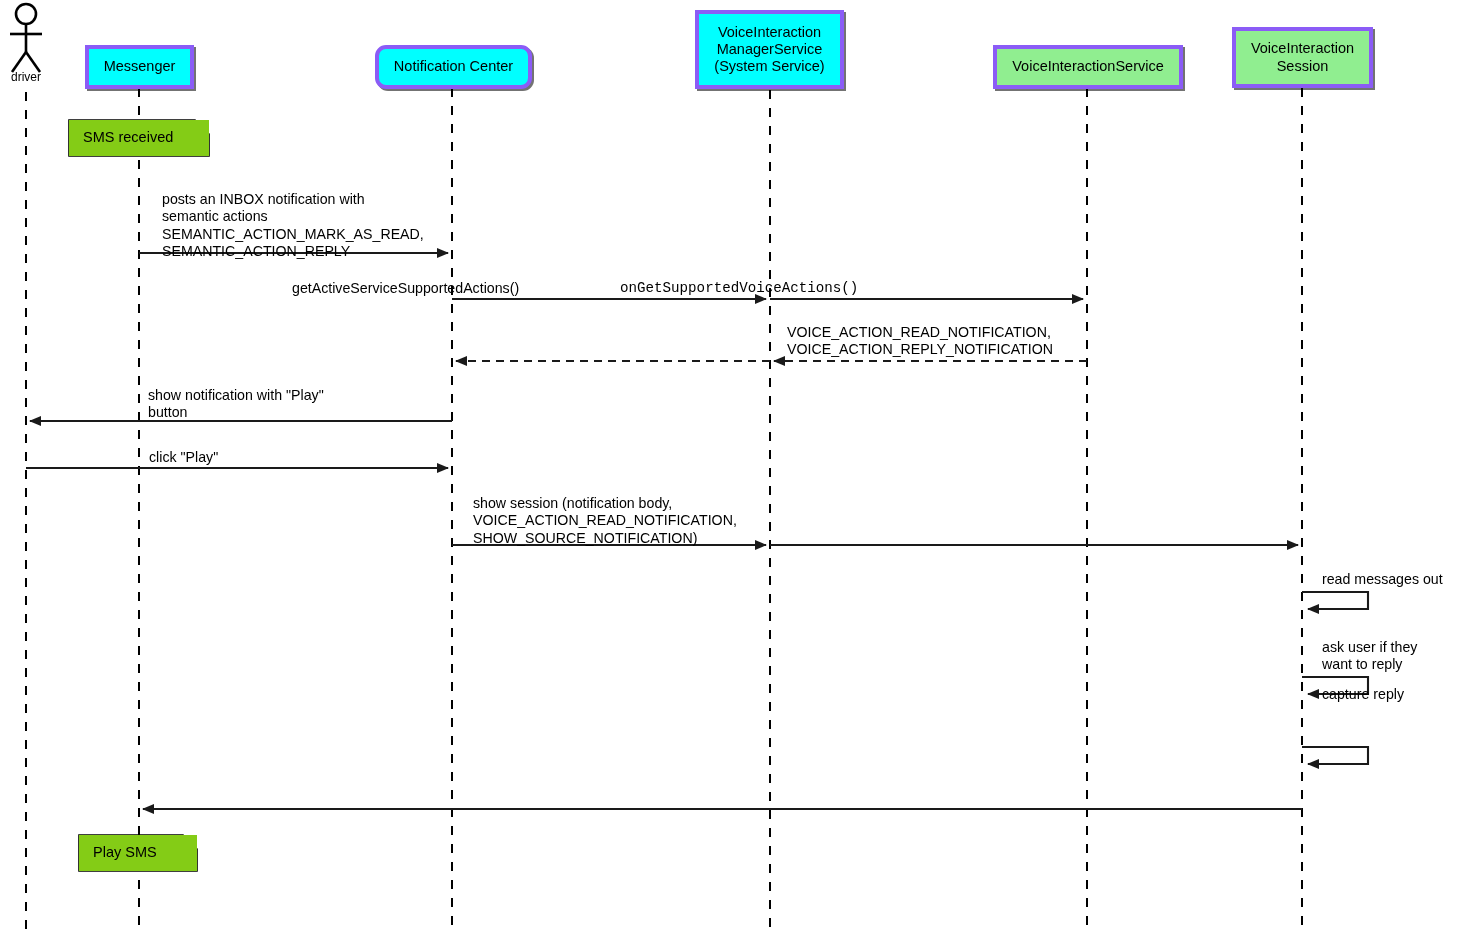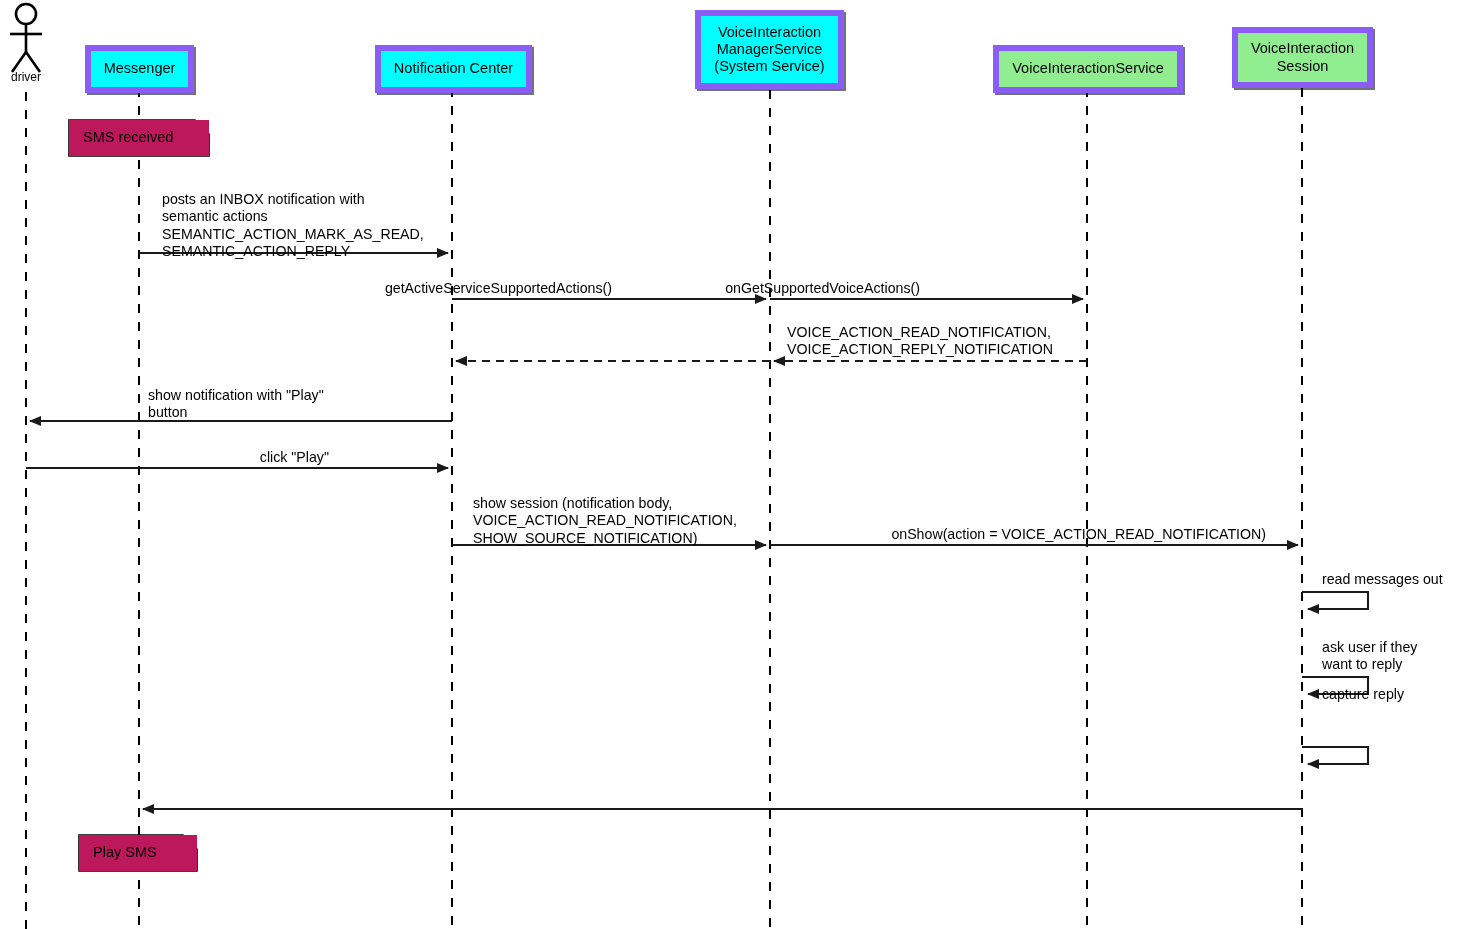--- a/index.html
+++ b/index.html
@@ -22,51 +22,51 @@
   #svg-layer {
     position: absolute;
     left: 0;
     top: 0;
     width: 1457px;
     height: 929px;
   }
   .participant-box {
     position: absolute;
     box-sizing: border-box;
-    border: 6px solid #8b5cf6;
+    border: 4px solid #8b5cf6;
     box-shadow: 2px 2px 0 0 rgba(0,0,0,0.55);
     display: flex;
     align-items: center;
     justify-content: center;
     text-align: center;
     line-height: 1.18;
     font-size: 14.5px;
     color: #000000;
     padding: 18px 4px;
   }
   .note-box {
     position: absolute;
     box-sizing: border-box;
-    background: #be185d;
+    background: #84cc16;
     display: flex;
     align-items: center;
     font-size: 14.5px;
     padding-left: 14px;
     line-height: 1.2;
     color: #000000;
   }
   .msg-label {
     position: absolute;
     font-size: 14.2px;
     line-height: 1.22;
     color: #000000;
     white-space: pre;
   }
   .msg-label.centered {
-    text-align: right;
+    text-align: left;
   }
   .actor-label {
     position: absolute;
     font-size: 12px;
     text-align: center;
     color: #000000;
   }
 </style>
 </head>
 <body>
@@ -129,21 +129,21 @@
       <path d="M1302,747 L1368,747 L1368,764 L1308,764" marker-end="url(#arrow-solid-left)"></path>
     </g>
   </svg>
 
   <div class="actor-label" style="left:0px; top:70px; width:52px;">driver</div>
 
   <div class="participant-box" style="left:85px; top:45px; width:109px; height:43px; background:#00FFFF;">
     <span>Messenger</span>
   </div>
 
-  <div class="participant-box" style="left:375px; top:45px; width:157px; height:43px; background:#00FFFF;">
+  <div class="participant-box" style="left:375px; top:45px; width:157px; height:43px; background:#00FFFF;border-radius:11px;">
     <span>Notification Center</span>
   </div>
 
   <div class="participant-box" style="left:695px; top:10px; width:149px; height:79px; background:#00FFFF; white-space:pre-line;">
     <span style="white-space:pre-line;">VoiceInteraction
 ManagerService
 (System Service)</span>
   </div>
 
   <div class="participant-box" style="left:993px; top:45px; width:190px; height:43px; background:#90EE90;justify-content:center;">
@@ -163,35 +163,34 @@
     <span>Play SMS</span>
   </div>
 
   <div class="msg-label" style="left:162px; top:184px;margin-top:7px;">posts an INBOX notification with
 semantic actions
 SEMANTIC_ACTION_MARK_AS_READ,
 SEMANTIC_ACTION_REPLY</div>
 
   <div class="msg-label centered" style="left:292px; top:280px; width:320px;">getActiveServiceSupportedActions()</div>
 
-  <div class="msg-label centered" style="left:620px; top:280px; width:300px;">onGetSupportedVoiceActions()</div>
+  <div class="msg-label centered" style="left:620px; top:280px; width:300px;font-family:Liberation Mono, monospace;">onGetSupportedVoiceActions()</div>
 
   <div class="msg-label" style="left:787px; top:324px;">VOICE_ACTION_READ_NOTIFICATION,
 VOICE_ACTION_REPLY_NOTIFICATION</div>
 
   <div class="msg-label" style="left:148px; top:387px;">show notification with "Play"
 button</div>
 
   <div class="msg-label centered" style="left:149px; top:449px; width:180px;">click "Play"</div>
 
   <div class="msg-label" style="left:473px; top:495px;">show session (notification body,
 VOICE_ACTION_READ_NOTIFICATION,
 SHOW_SOURCE_NOTIFICATION)</div>
 
-  <div class="msg-label centered" style="left:806px; top:526px; width:460px;">onShow(action = VOICE_ACTION_READ_NOTIFICATION)</div>
 
 
   <div class="msg-label" style="left:1322px; top:571px;">read messages out</div>
 
   <div class="msg-label" style="left:1322px; top:639px;">ask user if they
 want to reply</div>
 
   <div class="msg-label" style="left:1322px; top:686px;">capture reply</div>
 
 </div>

